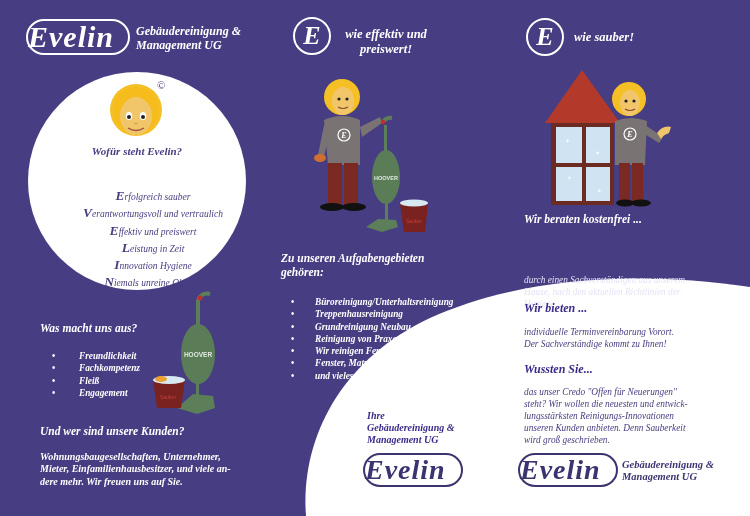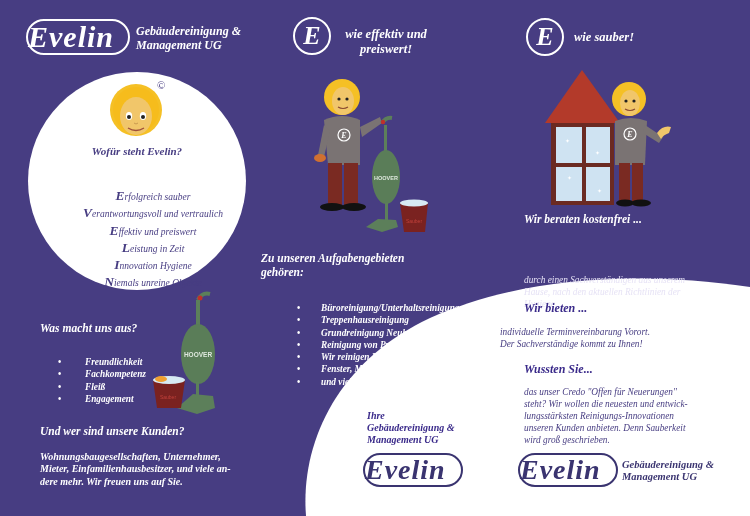--- a/index.html
+++ b/index.html
@@ -41,21 +41,21 @@
     .acrostic .big { font-size: 13.5px; font-weight: bold; }
 
     .copyright { position: absolute; left: 157px; top: 79px; color: #473d82; font-size: 11px; font-style: normal; }
 
     .h-white { position: absolute; color: #fff; font-weight: bold; font-size: 11.5px; }
     .h-dark { position: absolute; color: #3a2a8a; font-weight: bold; font-size: 12px; }
     .p-white { position: absolute; color: #fff; font-weight: bold; font-size: 10px; line-height: 12.3px; }
     .p-white-light { position: absolute; color: #e6e2f5; font-size: 9.3px; line-height: 12px; margin-top: 36px; }
     .p-dark { position: absolute; color: #473d82; font-size: 9.3px; line-height: 12px; }
 
-    ul.bullets { position: absolute; margin: 18px; padding: 0; list-style: none; color: #fff; font-weight: bold; font-size: 9.3px; line-height: 12.3px; }
+    ul.bullets { position: absolute; margin: 12px; padding: 0; list-style: none; color: #fff; font-weight: bold; font-size: 9.3px; line-height: 12.3px; }
     ul.bullets li { position: relative; padding-left: 27px; }
     ul.bullets li::before { content: "•"; position: absolute; left: 0; font-style: normal; }
     ul.bullets.wide li { padding-left: 24px; }
   </style>
 </head>
 <body>
 
 <svg class="bg-shapes" viewBox="0 0 750 516">
   <circle cx="137" cy="181" r="109" fill="#ffffff"></circle>
   <path d="M306,516 C300,440 340,360 430,318 C510,282 620,268 750,287 L750,516 Z" fill="#ffffff"></path>
@@ -154,21 +154,21 @@
   <ellipse cx="76" cy="102" rx="14" ry="27" fill="#5a7d58"></ellipse>
   <text x="76" y="105" font-size="5.5" fill="#dfe8de" text-anchor="middle" font-family="Liberation Sans, sans-serif" font-style="normal" font-weight="bold">HOOVER</text>
   <rect x="75" y="128" width="3" height="18" fill="#5c7f5a"></rect>
   <polygon points="56,152 68,144 86,145 88,152 72,157" fill="#5c7f5a"></polygon>
 
   <path d="M90,128 L118,128 L115,157 L94,157 Z" fill="#7a2220"></path>
   <ellipse cx="104" cy="128" rx="14" ry="3.5" fill="#d7eaf3"></ellipse>
   <text x="104" y="148" font-size="5" fill="#c0403a" text-anchor="middle" font-family="Liberation Sans, sans-serif" font-style="normal">Sauber</text>
 </svg>
 
-<div class="h-white" style="left:261px; top:251px; line-height:14px;">
+<div class="h-white" style="left:281px; top:251px; line-height:14px;">
   <div>Zu unseren Aufgabengebieten</div>
   <div>gehören:</div>
 </div>
 <ul class="bullets wide" style="left:279px; top:284px;">
   <li>Büroreinigung/Unterhaltsreinigung</li>
   <li>Treppenhausreinigung</li>
   <li>Grundreinigung Neubau</li>
   <li>Reinigung von Praxen</li>
   <li>Wir reinigen Fenster,</li>
   <li>Fenster, Matratzen</li>
@@ -211,21 +211,21 @@
 </svg>
 
 <div class="h-white" style="left:524px; top:213px;">Wir beraten kostenfrei ...</div>
 <div class="p-white-light" style="left:524px; top:238px;">
   <div>durch einen Sachverständigen aus unserem</div>
   <div>Hause, nach den aktuellen Richtlinien der</div>
   <div>Hygiene.</div>
 </div>
 
 <div class="h-dark" style="left:524px; top:301px;">Wir bieten ...</div>
-<div class="p-dark" style="left:500px; top:326px;font-style:italic;">
+<div class="p-dark" style="left:524px; top:326px;font-style:italic;">
   <div>individuelle Terminvereinbarung Vorort.</div>
   <div>Der Sachverständige kommt zu Ihnen!</div>
 </div>
 
 <div class="h-dark" style="left:524px; top:362px;">Wussten Sie...</div>
 <div class="p-dark" style="left:524px; top:386px;">
   <div>das unser Credo "Offen für Neuerungen"</div>
   <div>steht? Wir wollen die neuesten und entwick-</div>
   <div>lungsstärksten Reinigungs-Innovationen</div>
   <div>unseren Kunden anbieten. Denn Sauberkeit</div>

